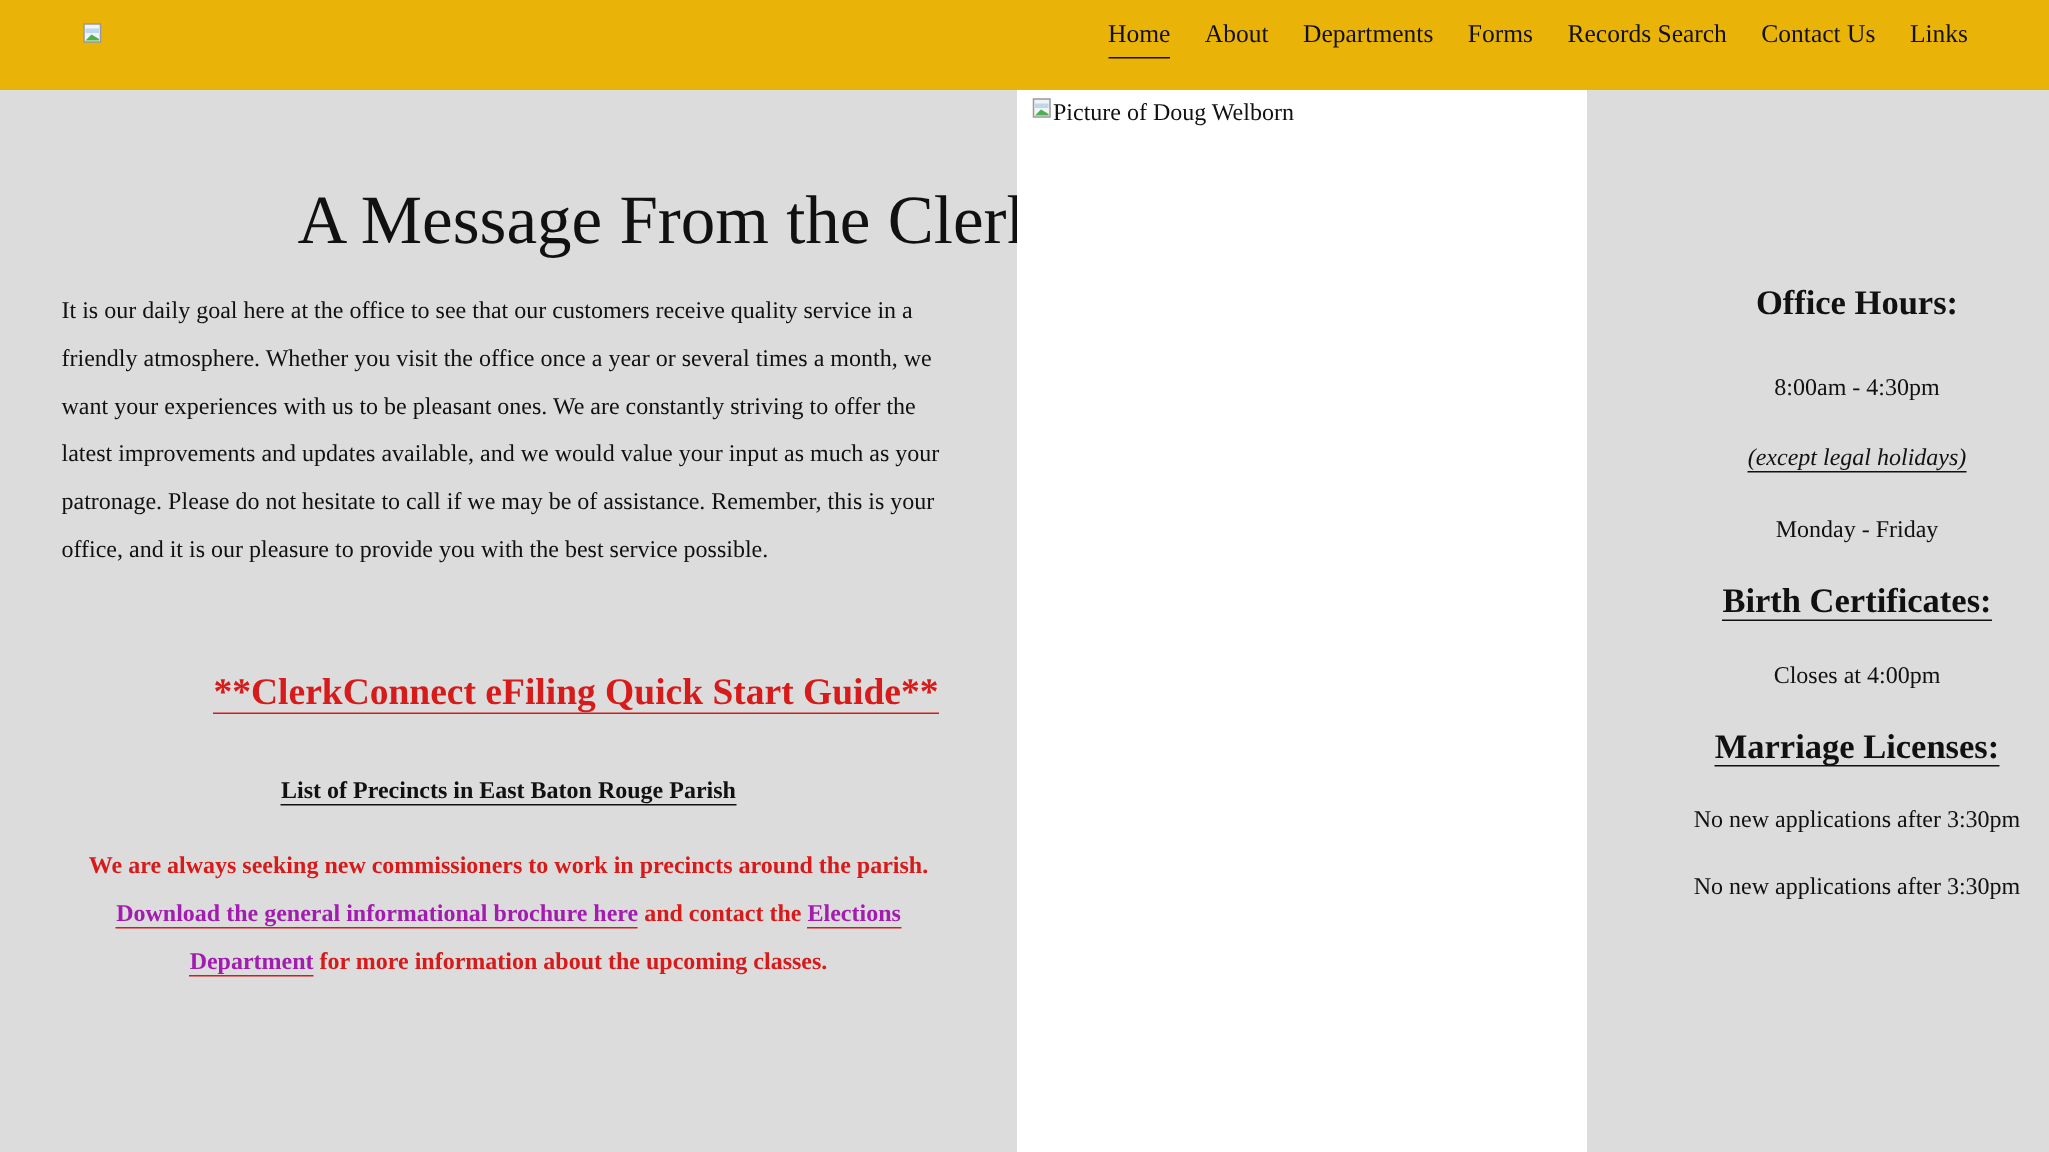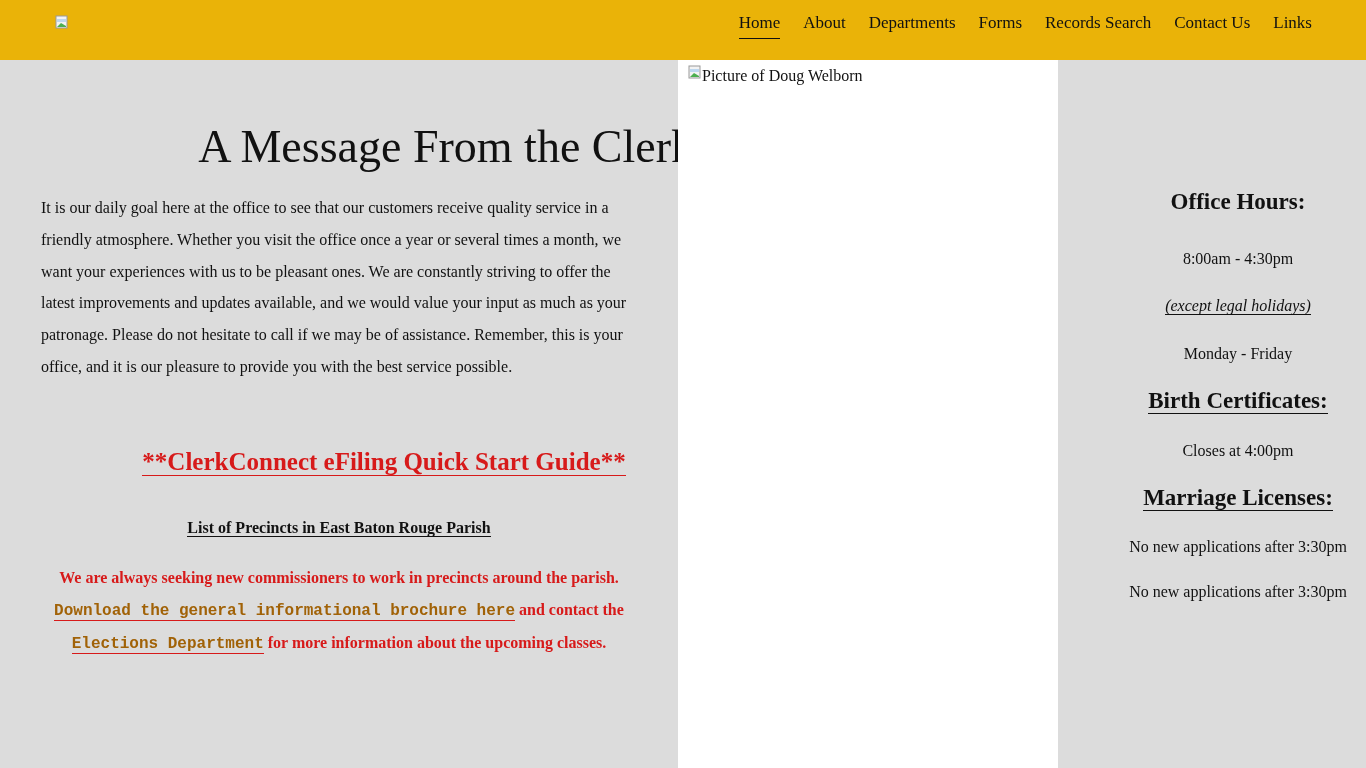--- a/index.html
+++ b/index.html
@@ -12,21 +12,21 @@
   .left { position:absolute; left:0; top:60px; width:678px; height:708px; background:#dcdcdc; }
   .mid { position:absolute; left:678px; top:60px; width:380px; height:708px; background:#fff; }
   .right { position:absolute; left:1058px; top:60px; width:308px; height:708px; background:#dcdcdc; }
   .title { position:absolute; left:0; width:678px; top:44px; text-align:right; font-size:46px; font-weight:normal; margin:16px; line-height:54px; }
   .para { position:absolute; left:41px; top:132px; width:600px; font-size:16px; line-height:31.8px; margin:0; }
   .guide { position:absolute; left:0; width:768px; top:388px; text-align:center; font-size:25px; font-weight:bold; }
   .guide a { color:#d71a1a; text-decoration:none; border-bottom:1.5px solid #d71a1a; }
   .precincts { position:absolute; left:0; width:678px; top:459px; text-align:center; font-size:16px; font-weight:bold; }
   .precincts a { color:#111; text-decoration:none; border-bottom:1.5px solid #111; }
   .commish { position:absolute; left:50px; width:578px; top:502px; text-align:center; font-size:16px; font-weight:bold; color:#d71a1a; line-height:32px; margin:0; }
-  .commish a { color:#a16207; text-decoration:none; border-bottom:1.5px solid #d71a1a;font-family:Liberation Mono, monospace; }
+  .commish a { color:#a21caf; text-decoration:none; border-bottom:1.5px solid #d71a1a; }
   .pic { position:absolute; left:10px; top:5px; font-size:16px; display:flex; align-items:flex-start; }
   .broken { width:14px; height:14px; display:inline-block; vertical-align:top; }
   .hours { position:absolute; left:0; width:360px; top:127px; text-align:center; }
   .h { font-size:23px; font-weight:bold; margin:0; line-height:30px; }
   .h.u span { border-bottom:1.5px solid #111; }
   .t { font-size:16px; margin:0; line-height:20px; }
   .i span { font-style:italic; border-bottom:1px solid #111; }
 </style>
 </head>
 <body>

